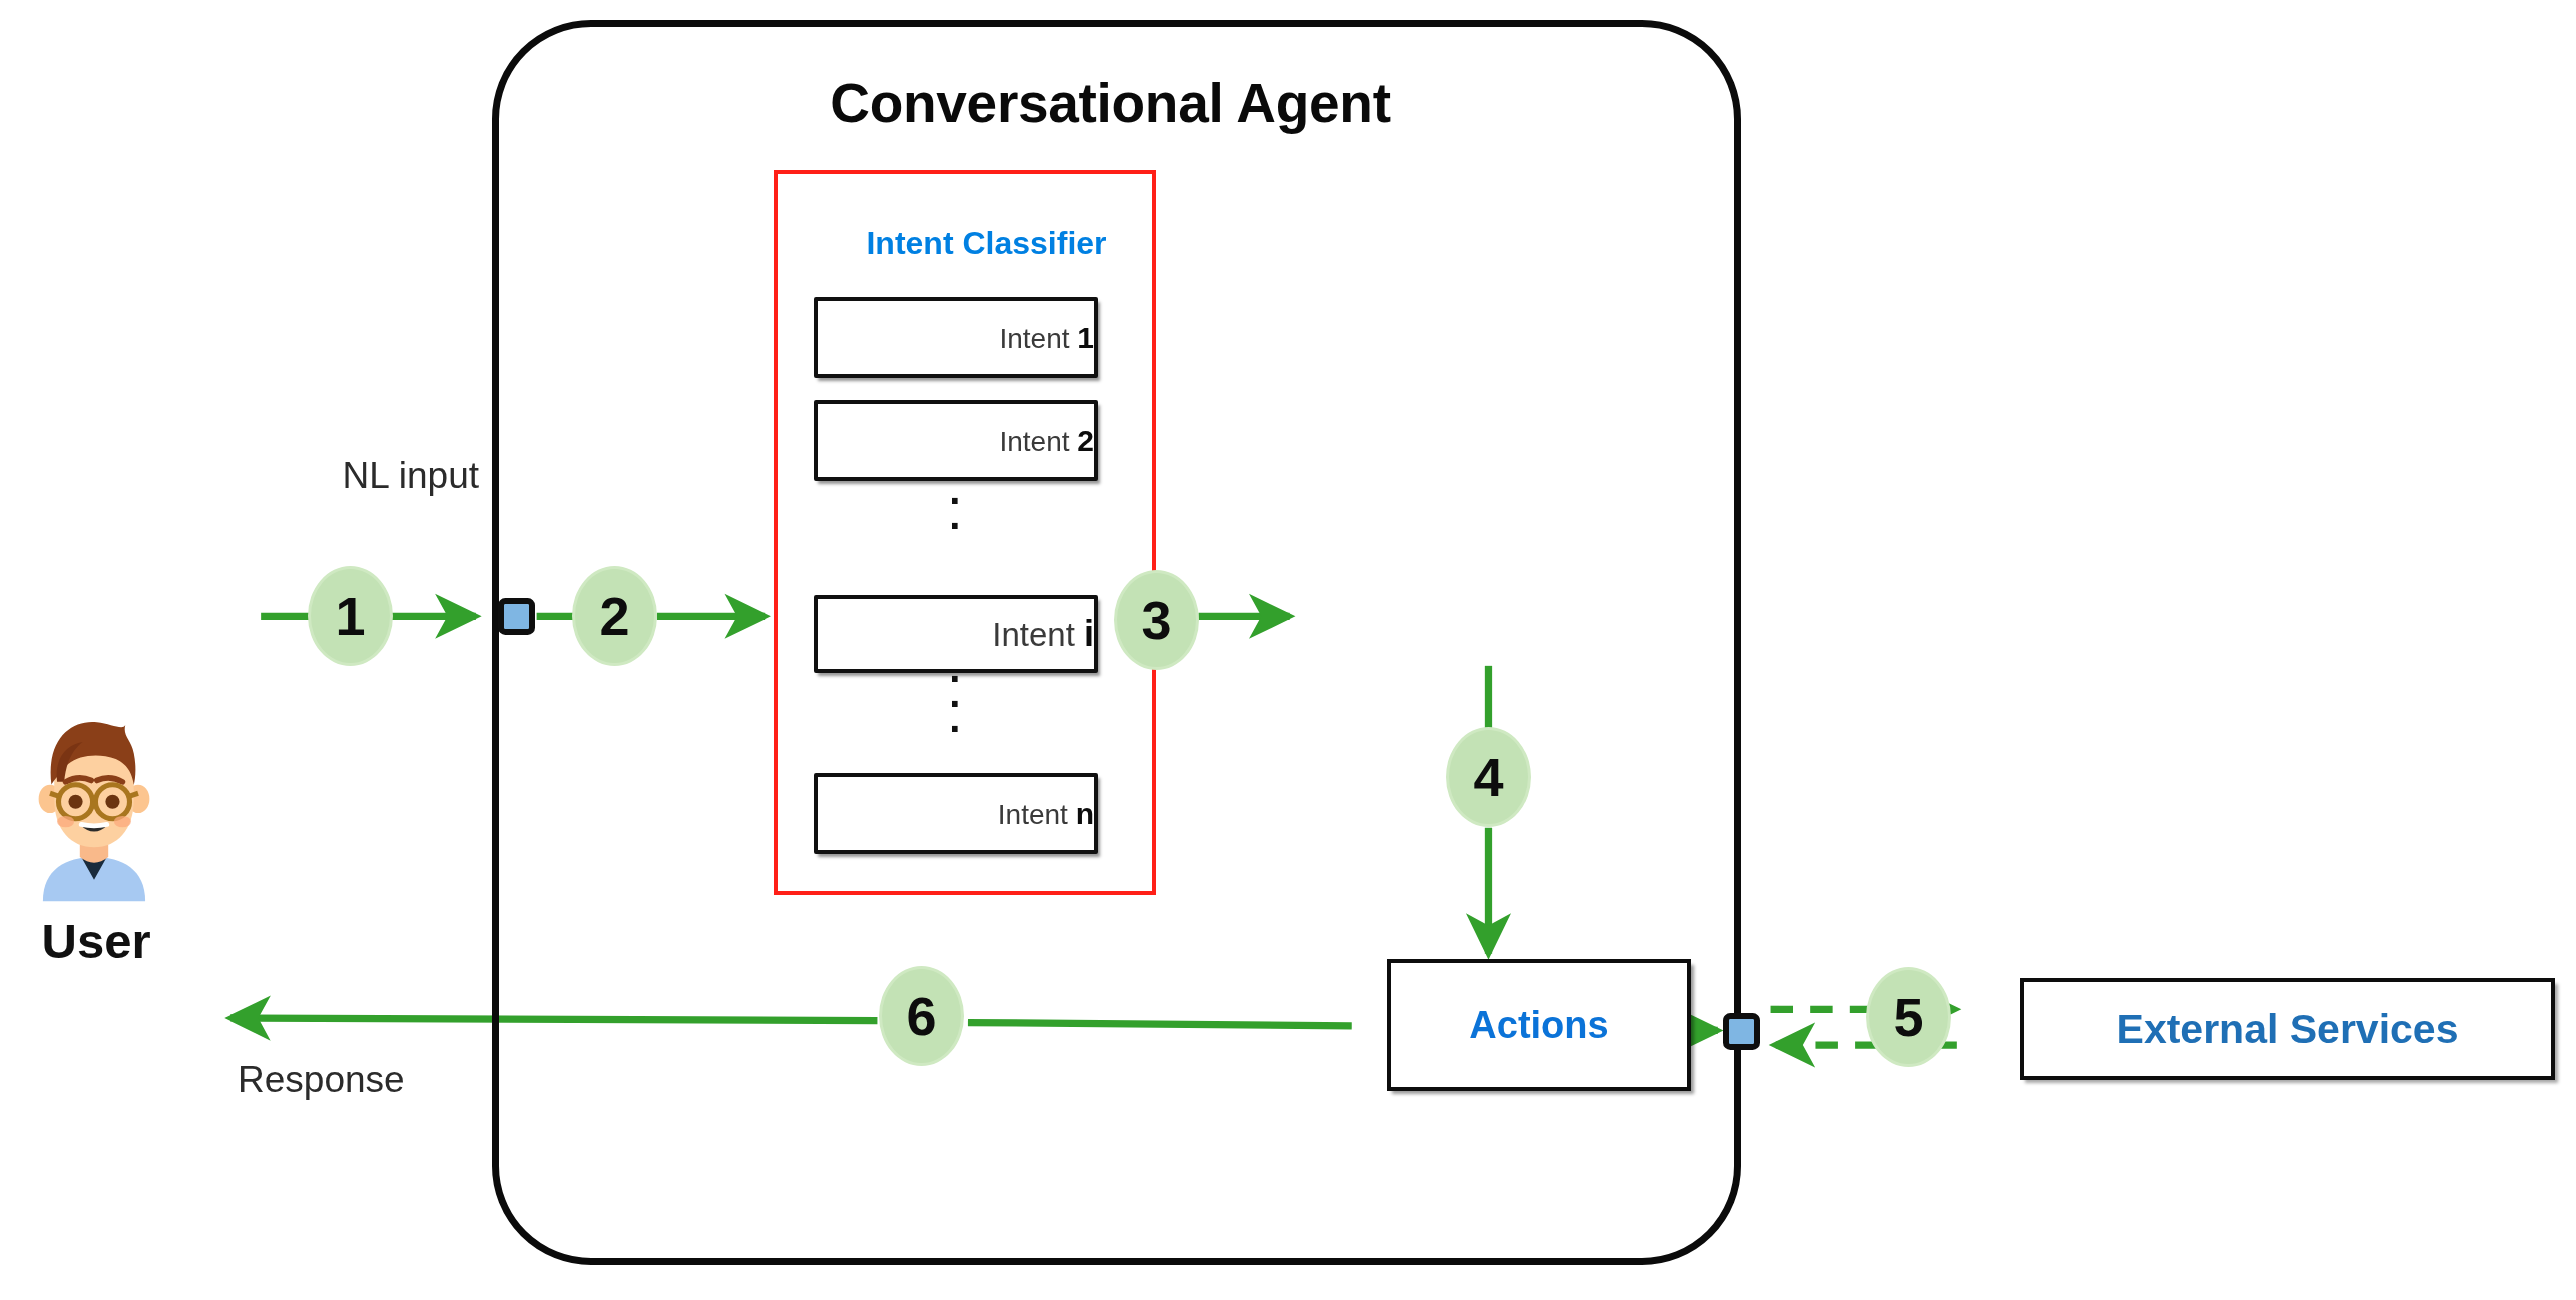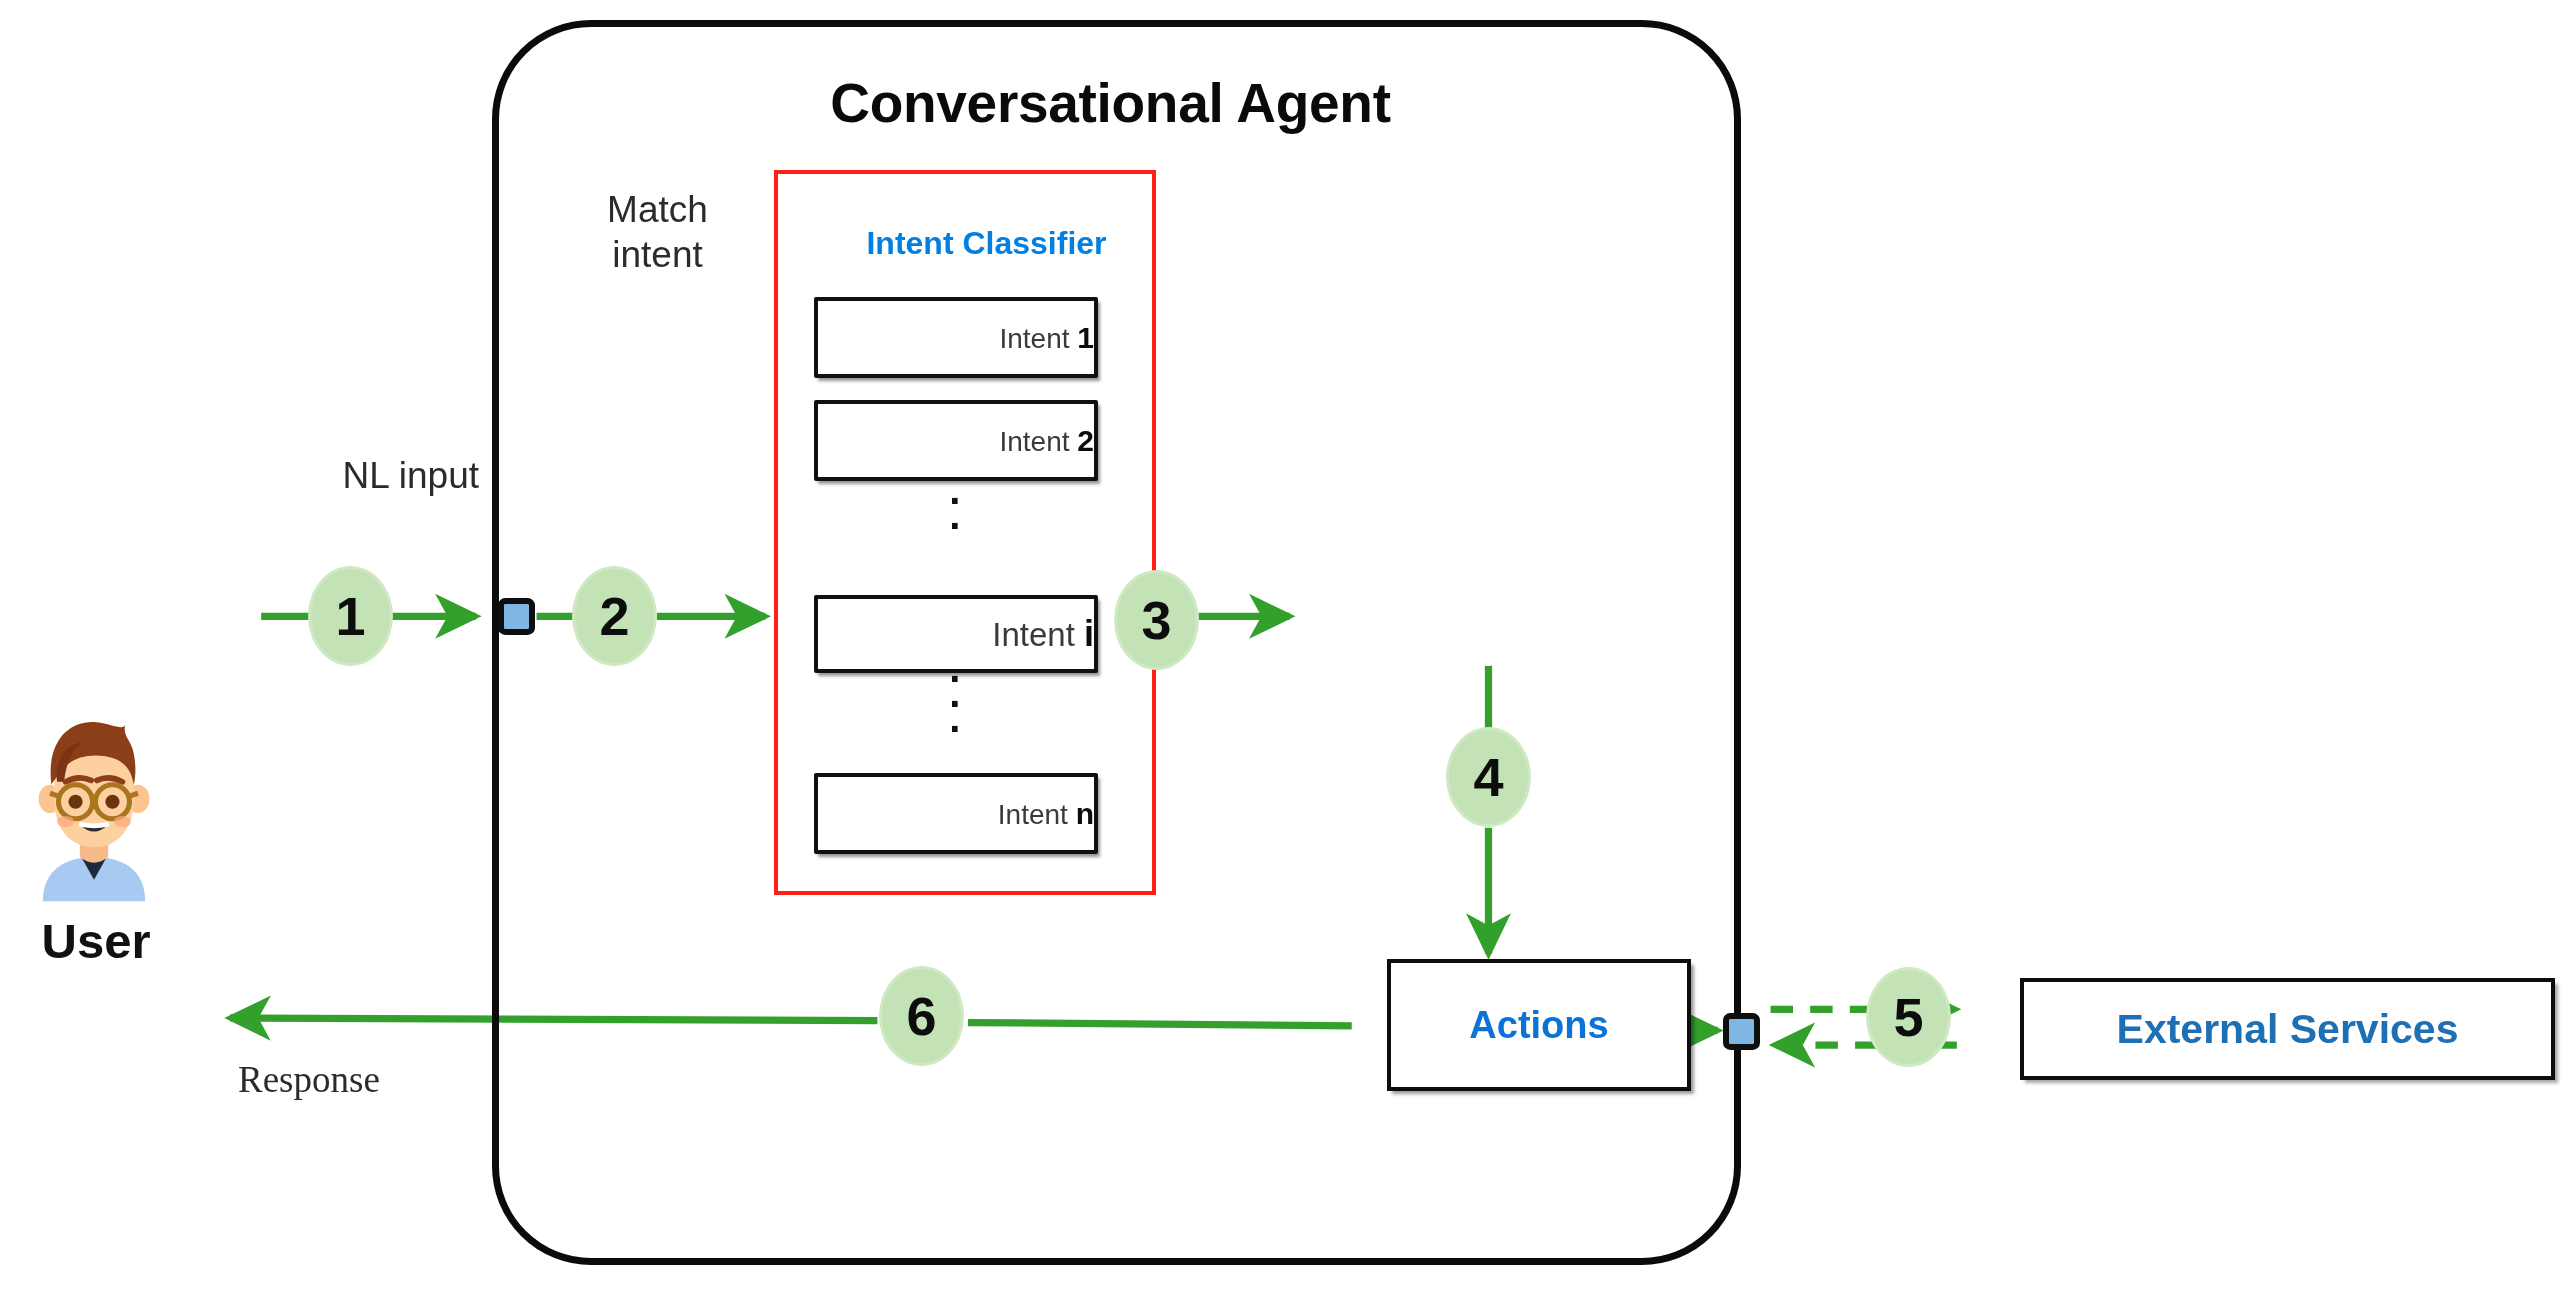--- a/index.html
+++ b/index.html
@@ -30,21 +30,21 @@
     white-space:nowrap;
   }
 
   
   .plain-label{
     position:absolute;color:#2b2b2b;font-size:37px;line-height:1.22;
     white-space:pre-line;
   }
   #label-match{left:565px;top:187px;width:185px;text-align:center;}
   #label-nl{left:254px;top:453px;width:225px;text-align:right;}
-  #label-response{left:238px;top:1057px;width:225px;text-align:left;font-family:Liberation Serif, serif;}
+  #label-response{left:238px;top:1057px;width:225px;text-align:left;}
   #label-user{left:20px;top:912px;width:152px;text-align:center;font-size:49px;color:#111;font-weight:bold;}
 
   
   .avatar{
     position:absolute;left:23px;top:710px;width:142px;height:192px;
   }
   .avatar svg{width:100%;height:100%;display:block;}
 
   
   .classifier-frame{
@@ -203,22 +203,20 @@
       <ellipse cx="70" cy="78" rx="6" ry="4" fill="#fba97c" opacity=".75"></ellipse>
 
       <path d="M40 80 q10 10 20 0 Z" fill="#2b2b2b"></path>
       <path d="M41 80 q9 2 18 0" stroke="#ffffff" stroke-width="3.4" fill="none" stroke-linecap="round"></path>
     </svg>
   </div>
   <div class="plain-label" id="label-user">User</div>
 
   <div class="plain-label" id="label-nl">NL input</div>
   <div class="plain-label" id="label-response">Response</div>
-  <div class="plain-label" id="label-match">Match
-intent</div>
 
   <div class="classifier-frame"></div>
   <div class="classifier-title">Intent Classifier</div>
 
   <div class="intent-chip" id="chip-1">
     <span class="t"><span>Intent</span> <b>1</b></span>
   </div>
   <div class="intent-chip" id="chip-2">
     <span class="t"><span>Intent</span> <b>2</b></span>
   </div>

